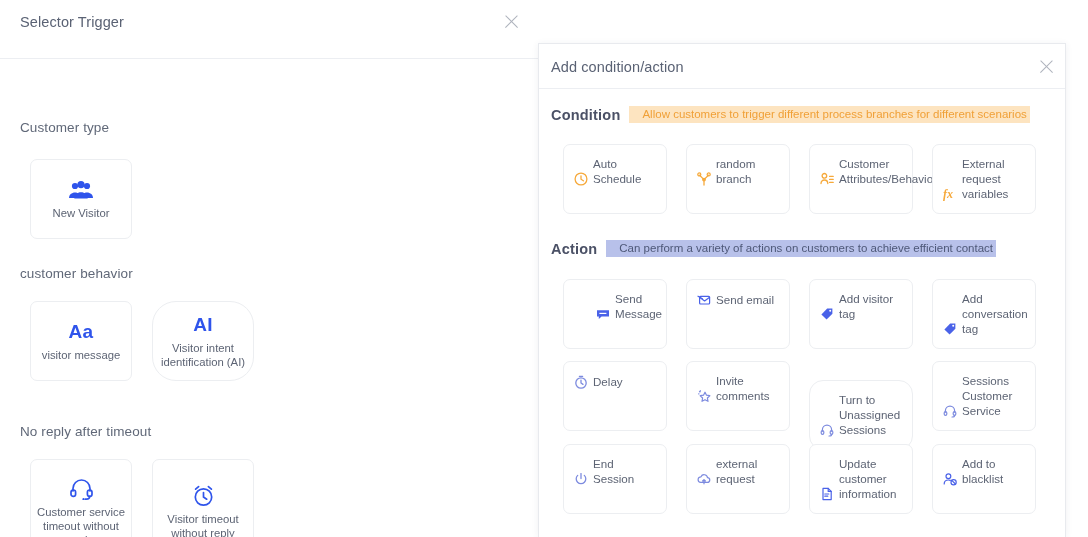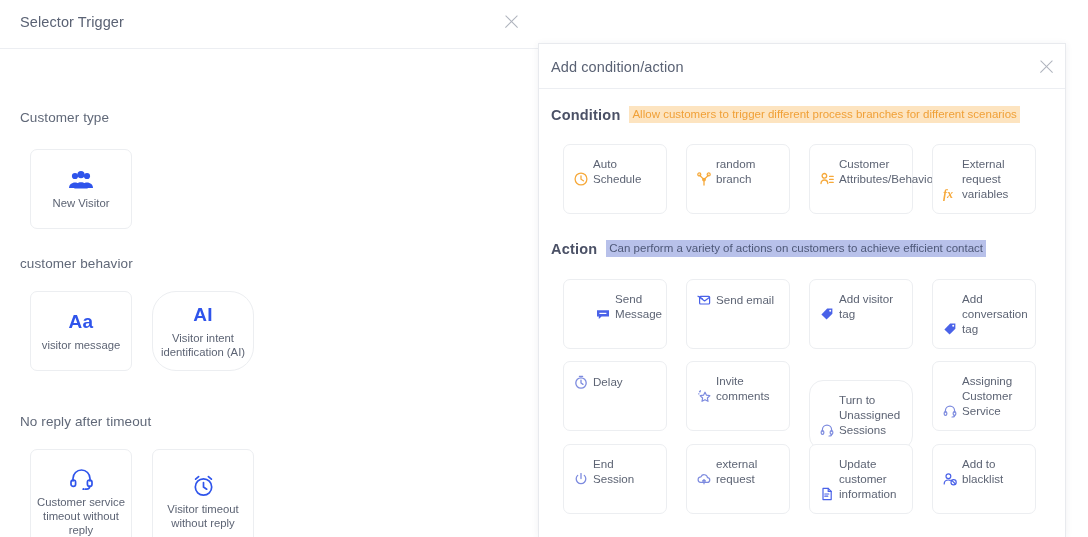--- a/index.html
+++ b/index.html
@@ -21,21 +21,21 @@
     position: absolute;
     left: 0;
     top: 0;
     width: 538px;
     height: 537px;
     background: #ffffff;
     box-sizing: border-box;
   }
   .left-header {
     position: relative;
-    height: 49px;
+    height: 59px;
     border-bottom: 1px solid #eceef2;
     box-sizing: border-box;
   }
   .left-title {
     position: absolute;
     left: 20px;
     top: 14px;
     font-size: 14.5px;
     color: #5a6274;
     letter-spacing: .1px;
@@ -142,21 +142,21 @@
   }
   .sec-title {
     font-size: 14.5px;
     font-weight: bold;
     color: #4b5166;
     letter-spacing: .2px;
   }
   .sec-note {
     font-size: 11.5px;
     margin-left: 9px;
-    padding: 2px 3px 3px 3px;
+    padding: 2px 3px 3px 13px;
     line-height: 12px;
   }
   .sec-note.cond {
     background: #fde4c0;
     color: #f0a037;
   }
   .sec-note.act {
     background: #b8c1ea;
     color: #4e5878;
   }
@@ -428,21 +428,21 @@
   <div class="opt act soft" style="left:393px; top:317px;">
     <div class="opt-row">
       <span class="opt-icon">
         <svg width="14" height="14" viewBox="0 0 14 14" fill="none" stroke="#7d8bdf" stroke-width="1.2" stroke-linecap="round">
           <path d="M2.4 8.2V6.8A4.6 4.6 0 0 1 11.6 6.8V8.2"></path>
           <rect x="1.2" y="7.6" width="2.6" height="3.8" rx="1.3"></rect>
           <rect x="10.2" y="7.6" width="2.6" height="3.8" rx="1.3"></rect>
           <path d="M11.6 11.4c0 1-1.2 1.6-2.6 1.6"></path>
         </svg>
       </span>
-      <span class="opt-label">Assigning Customer Service</span>
+      <span class="opt-label">Sessions Customer Service</span>
     </div>
   </div>
 
   <div class="opt act soft" style="left:24px; top:400px;">
     <div class="opt-row">
       <span class="opt-icon">
         <svg width="14" height="14" viewBox="0 0 14 14" fill="none" stroke="#7d8bdf" stroke-width="1.3" stroke-linecap="round">
           <path d="M7 1.6V6.6"></path>
           <path d="M10.3 3.4a4.8 4.8 0 1 1-6.6 0"></path>
         </svg>

